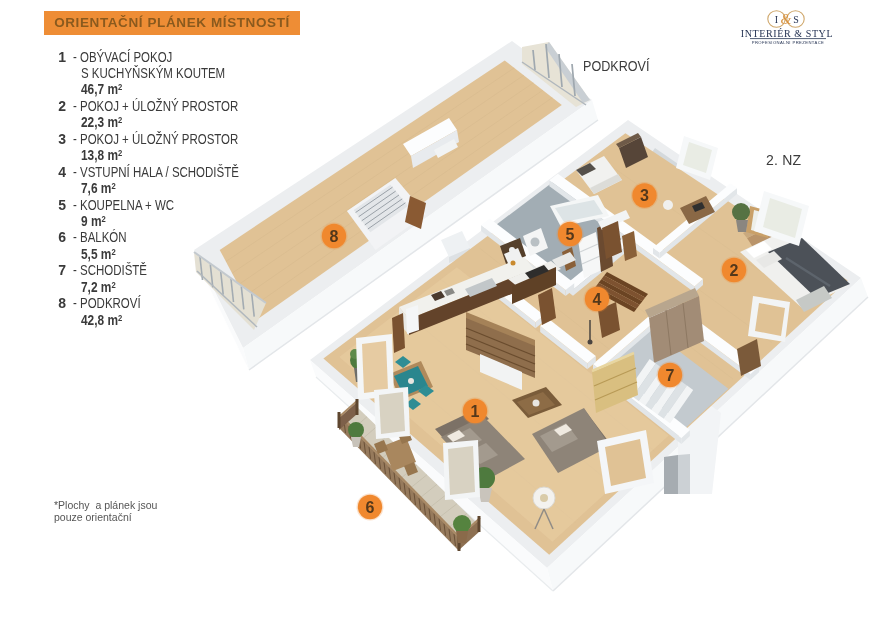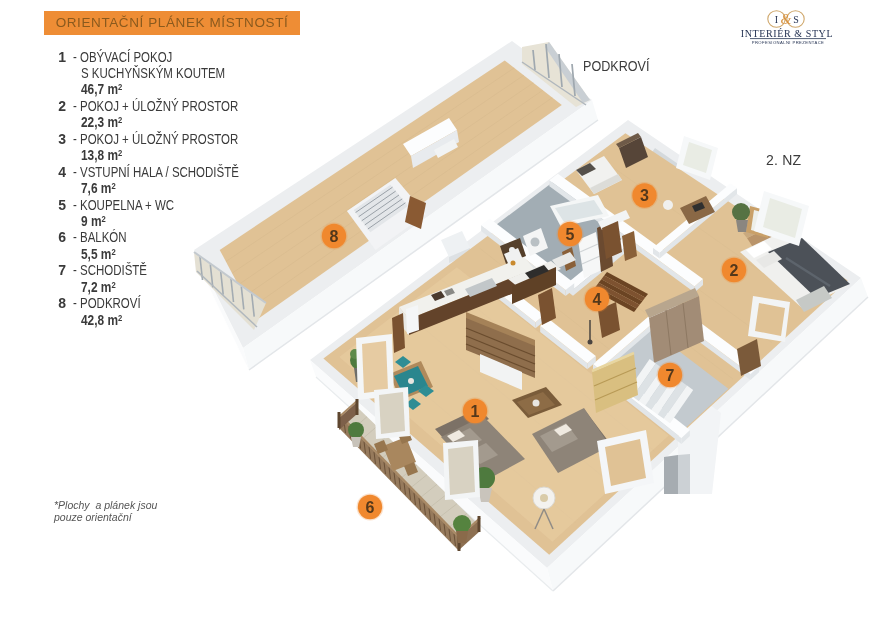--- a/index.html
+++ b/index.html
@@ -297,21 +297,21 @@
 <ellipse cx="776.5" cy="19" rx="8.7" ry="8.2" fill="none" stroke="#cfa76b" stroke-width="1.1"></ellipse>
 <ellipse cx="795.5" cy="19" rx="8.7" ry="8.2" fill="none" stroke="#cfa76b" stroke-width="1.1"></ellipse>
 <text x="776.5" y="22.5" font-family="Liberation Serif, serif" font-size="10" fill="#253353" text-anchor="middle">I</text>
 <text x="796" y="22.5" font-family="Liberation Serif, serif" font-size="10" fill="#253353" text-anchor="middle">S</text>
 <text x="786" y="23.5" font-family="Liberation Serif, serif" font-size="14" fill="#d8923e" text-anchor="middle" font-style="italic">&amp;</text>
 <text x="787" y="36.5" font-family="Liberation Serif, serif" font-size="10" fill="#253353" text-anchor="middle" letter-spacing="0.6">INTERIÉR &amp; STYL</text>
 <line x1="750" y1="38.6" x2="826" y2="38.6" stroke="#253353" stroke-width="0.8"></line>
 <text x="788" y="43.5" font-family="Liberation Sans, sans-serif" font-size="4.2" fill="#253353" text-anchor="middle" letter-spacing="0.4">PROFESIONÁLNÍ PREZENTACE</text>
 </svg>
 <div style="position:absolute;left:44px;top:11px;width:256px;height:24px;background:#ee8d35;"></div>
-<div style="position:absolute;left:44px;top:11px;width:256px;height:16px;line-height:24px;text-align:center;font-size:13.5px;letter-spacing:0.6px;color:#8a5a1e;font-weight:normal;white-space:nowrap;">ORIENTAČNÍ PLÁNEK MÍSTNOSTÍ</div>
+<div style="position:absolute;left:44px;top:11px;width:256px;height:16px;line-height:24px;text-align:center;font-size:13.5px;letter-spacing:0.6px;color:#8a5a1e;font-weight:bold;white-space:nowrap;">ORIENTAČNÍ PLÁNEK MÍSTNOSTÍ</div>
 <div style="position:absolute;left:50px;top:48.5px;width:16px;text-align:right;font-size:14px;font-weight:bold;color:#3a3a3a;">1</div>
 <div style="position:absolute;left:73px;top:48.5px;font-size:14px;color:#3a3a3a;white-space:nowrap;transform:scaleX(0.82);transform-origin:0 0;">- OBÝVACÍ POKOJ</div>
 <div style="position:absolute;left:81px;top:65.0px;font-size:14px;color:#3a3a3a;white-space:nowrap;transform:scaleX(0.82);transform-origin:0 0;">S KUCHYŇSKÝM KOUTEM</div>
 <div style="position:absolute;left:81px;top:81.4px;font-size:14px;font-weight:bold;color:#3a3a3a;white-space:nowrap;transform:scaleX(0.85);transform-origin:0 0;">46,7 m<span style="font-size:9px;vertical-align:4px;">2</span></div>
 <div style="position:absolute;left:50px;top:97.8px;width:16px;text-align:right;font-size:14px;font-weight:bold;color:#3a3a3a;">2</div>
 <div style="position:absolute;left:73px;top:97.8px;font-size:14px;color:#3a3a3a;white-space:nowrap;transform:scaleX(0.82);transform-origin:0 0;">- POKOJ + ÚLOŽNÝ PROSTOR</div>
 <div style="position:absolute;left:81px;top:114.3px;font-size:14px;font-weight:bold;color:#3a3a3a;white-space:nowrap;transform:scaleX(0.85);transform-origin:0 0;">22,3 m<span style="font-size:9px;vertical-align:4px;">2</span></div>
 <div style="position:absolute;left:50px;top:130.8px;width:16px;text-align:right;font-size:14px;font-weight:bold;color:#3a3a3a;">3</div>
 <div style="position:absolute;left:73px;top:130.8px;font-size:14px;color:#3a3a3a;white-space:nowrap;transform:scaleX(0.82);transform-origin:0 0;">- POKOJ + ÚLOŽNÝ PROSTOR</div>
 <div style="position:absolute;left:81px;top:147.2px;font-size:14px;font-weight:bold;color:#3a3a3a;white-space:nowrap;transform:scaleX(0.85);transform-origin:0 0;">13,8 m<span style="font-size:9px;vertical-align:4px;">2</span></div>
@@ -325,13 +325,13 @@
 <div style="position:absolute;left:73px;top:229.4px;font-size:14px;color:#3a3a3a;white-space:nowrap;transform:scaleX(0.82);transform-origin:0 0;">- BALKÓN</div>
 <div style="position:absolute;left:81px;top:245.9px;font-size:14px;font-weight:bold;color:#3a3a3a;white-space:nowrap;transform:scaleX(0.85);transform-origin:0 0;">5,5 m<span style="font-size:9px;vertical-align:4px;">2</span></div>
 <div style="position:absolute;left:50px;top:262.4px;width:16px;text-align:right;font-size:14px;font-weight:bold;color:#3a3a3a;">7</div>
 <div style="position:absolute;left:73px;top:262.4px;font-size:14px;color:#3a3a3a;white-space:nowrap;transform:scaleX(0.82);transform-origin:0 0;">- SCHODIŠTĚ</div>
 <div style="position:absolute;left:81px;top:278.8px;font-size:14px;font-weight:bold;color:#3a3a3a;white-space:nowrap;transform:scaleX(0.85);transform-origin:0 0;">7,2 m<span style="font-size:9px;vertical-align:4px;">2</span></div>
 <div style="position:absolute;left:50px;top:295.2px;width:16px;text-align:right;font-size:14px;font-weight:bold;color:#3a3a3a;">8</div>
 <div style="position:absolute;left:73px;top:295.2px;font-size:14px;color:#3a3a3a;white-space:nowrap;transform:scaleX(0.82);transform-origin:0 0;">- PODKROVÍ</div>
 <div style="position:absolute;left:81px;top:311.7px;font-size:14px;font-weight:bold;color:#3a3a3a;white-space:nowrap;transform:scaleX(0.85);transform-origin:0 0;">42,8 m<span style="font-size:9px;vertical-align:4px;">2</span></div>
 <div style="position:absolute;left:583px;top:57px;font-size:15px;letter-spacing:0px;color:#3c3c3c;transform:scaleX(0.84);transform-origin:0 0;">PODKROVÍ</div>
 <div style="position:absolute;left:746px;top:152px;font-size:14px;letter-spacing:0.2px;color:#3c3c3c;margin-left:20px;">2. NZ</div>
-<div style="position:absolute;left:54px;top:499px;font-size:10.5px;color:#555;font-style:italic;">*Plochy&nbsp; a plánek jsou<br>pouze orientační</div>
+<div style="position:absolute;left:54px;top:499px;font-size:10.5px;color:#555;">*Plochy&nbsp; a plánek jsou<br>pouze orientační</div>
 </div>
 </body></html>

